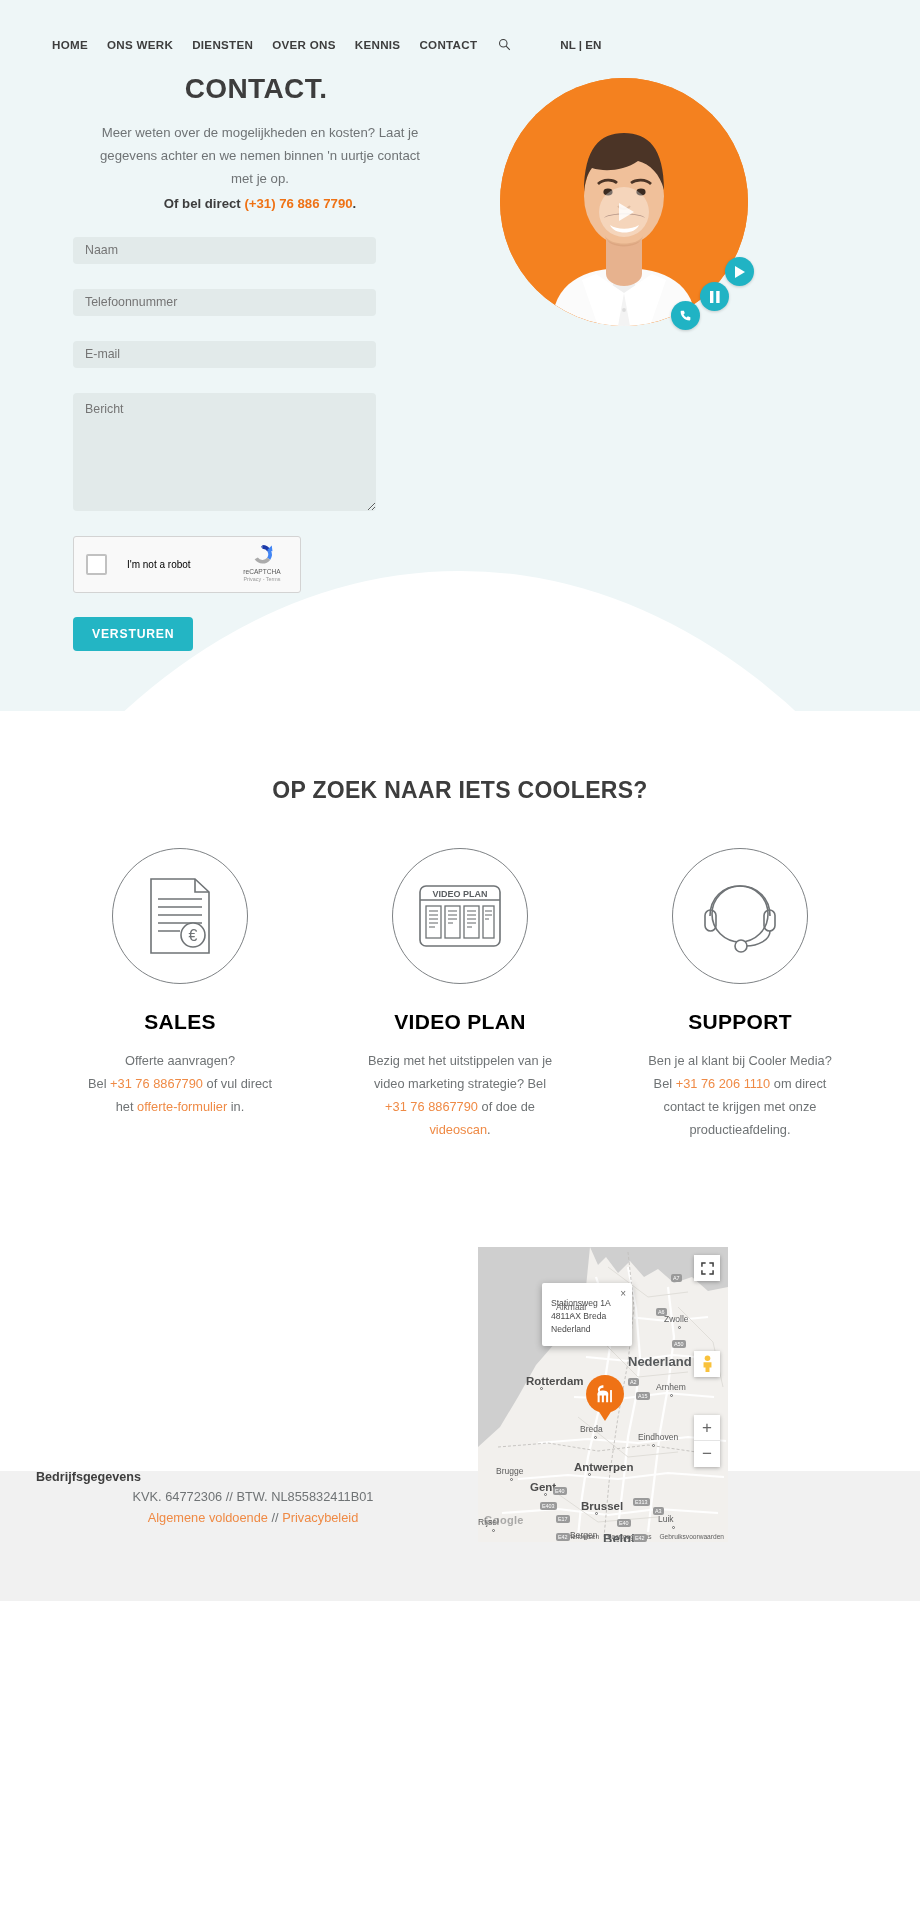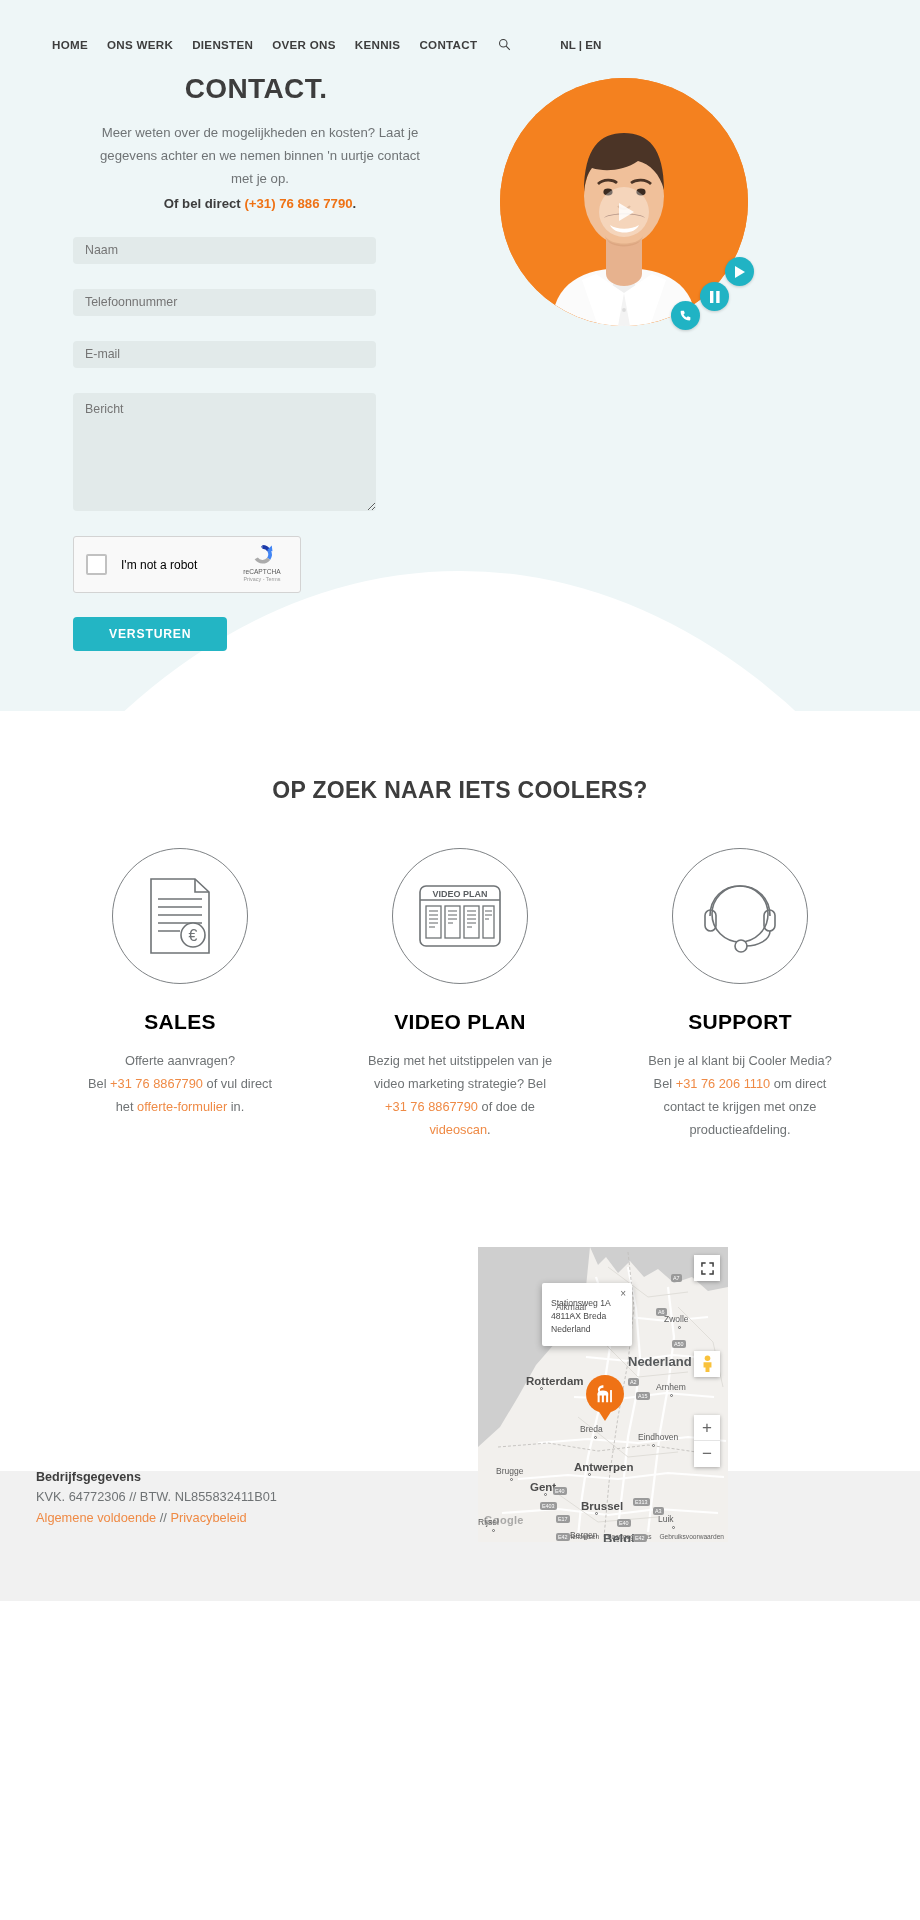--- a/index.html
+++ b/index.html
@@ -129,37 +129,37 @@
     border-radius: 3px;
     margin-top: 20px;
     display: flex; align-items: center;
     position: relative;
   }
   .rc-box {
     width: 21px; height: 21px; background: #fff;
     border: 2px solid #c1c1c1; border-radius: 2px;
     margin-left: 12px;
   }
-  .rc-label { font-size: 12px; color: #000; margin-left: 14px; }
+  .rc-label { font-size: 10px; color: #000; margin-left: 20px; }
   .rc-brand {
     position: absolute; right: 9px; top: 5px;
     width: 58px; text-align: center;
   }
   .rc-logo { margin: 0 auto; display: block; }
   .rc-name { font-size: 6.6px; color: #585858; margin-top: 1px; }
   .rc-links { font-size: 5.4px; color: #999; margin-top: 1px; }
 
   .submit-btn {
     margin-top: 24px;
     background: #23b5c4;
     color: #ffffff;
     border: none; border-radius: 4px;
     font-family: "Liberation Sans", sans-serif;
     font-size: 12.2px; font-weight: bold; letter-spacing: .8px;
-    padding: 10px 36px;
+    padding: 10px 19px;
     cursor: pointer;
   }
 
   
   .video-wrap {
     position: relative;
     width: 248px; height: 248px;
     margin: 5px 0 0 20px;
   }
   .video-circle {
@@ -225,21 +225,21 @@
     background: #f1f1f1;
     padding: 44px 0 54px 0;
     display: flex;
   }
   .loc-left { width: 470px; padding-left: 36px; }
   h2.loc-title {
     font-size: 23px; font-weight: bold; color: #3d3d3d;
     letter-spacing: .3px; margin-bottom: 20px;
   }
   .loc-h { font-size: 12.6px; font-weight: bold; color: #3d3d3d; margin-bottom: 3px; }
-  .loc-p { font-size: 12.8px; line-height: 1.62; color: #6f7375; margin-bottom: 19px; }
+  .loc-p { font-size: 12.8px; line-height: 1.62; color: #6f7375; margin-bottom: 19px; text-align: center; }
   .loc-p a { color: #ef8a45; text-decoration: none; }
 
   
   .map {
     width: 250px; height: 295px;
     position: relative; overflow: hidden;
     background: #e8e8e8;
     margin-left: 8px;
   }
   .map svg.basemap { position: absolute; left: 0; top: 0; }

